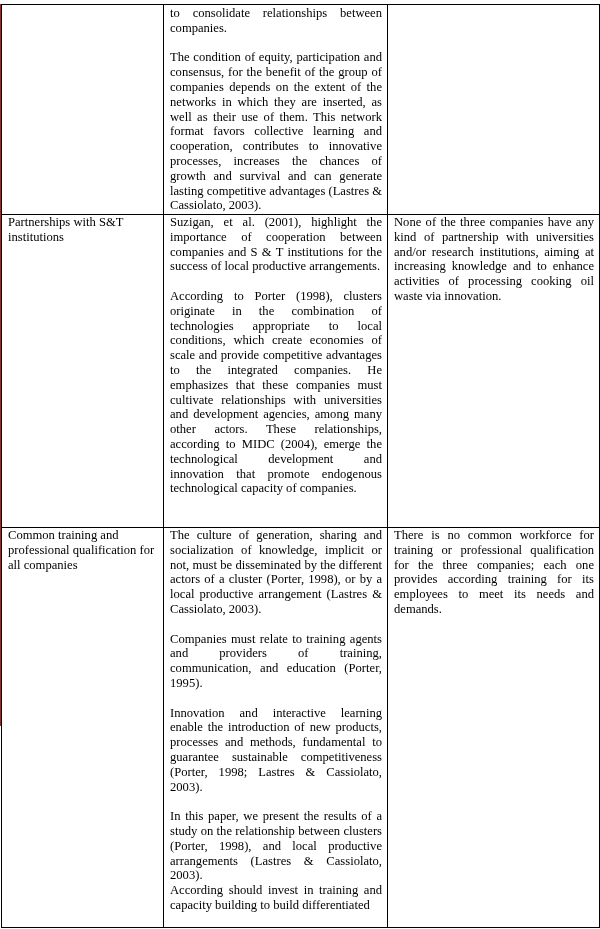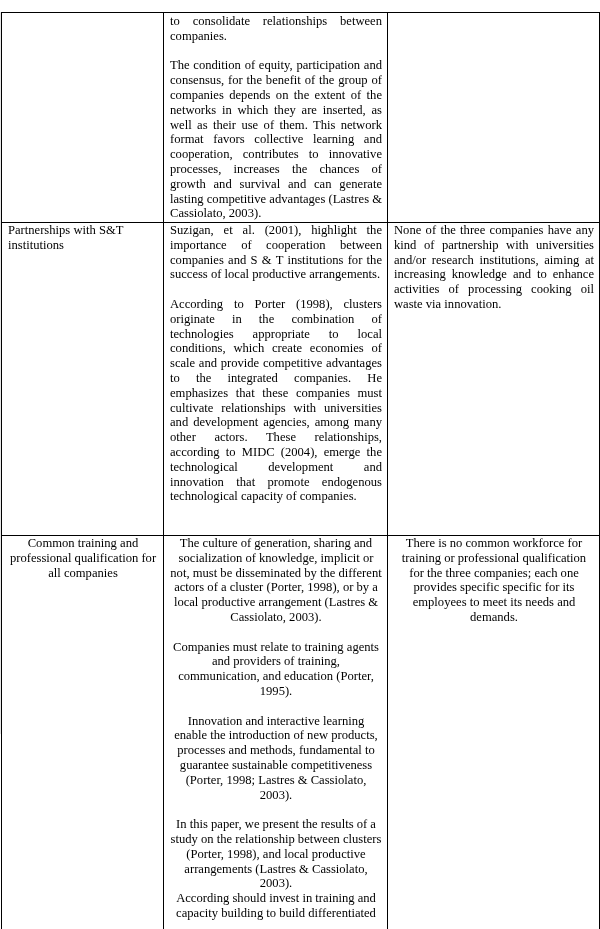--- a/index.html
+++ b/index.html
@@ -1,17 +1,17 @@
 <!DOCTYPE html>
 <html><head>
 <meta charset="utf-8">
 <style>
   html, body { margin: 0; padding: 0; background: #ffffff; }
   body { width: 600px; height: 929px; position: relative; overflow: hidden; }
-  .page { position: absolute; left: 0; top: 12px; width: 600px; height: 722px; background: #e5e5e5; }
+  .page { position: absolute; left: 0; top: 4px; width: 600px; height: 722px; background: #b91c1c; }
   table.doc-table {
     position: absolute; left: 1px; top: 0px;
     width: 598px;
     border-collapse: collapse;
     background: #ffffff;
     font-family: "Liberation Serif", serif;
     font-size: 12.6px;
     line-height: 14.8px;
     color: #000;
     table-layout: fixed;
@@ -22,21 +22,21 @@
     padding: 0 5px 0 6px;
   }
   td.c1 { width: 150px; }
   td.c2 { width: 212px; }
   td.c3 { width: 200px; margin-top: 20px; }
   .just { text-align: justify; }
   .para { margin: 0; }
   .gap { height: 14.8px; }
   tr.r1 td { height: 209px; }
   tr.r2 td { height: 312px; }
-  tr.r3 td { height: 399px; text-align: center; }
+  tr.r3 td { height: 399px; }
   tr.r1 td.c1 { border-top: 1px solid #000; }
   .r1 .lead { padding-top: 1px; }
 </style>
 </head>
 <body>
 
 <div class="page">
   <table class="doc-table">
     <tbody>
         <tr class="r1">
@@ -73,18 +73,18 @@
         <p class="para">The culture of generation, sharing and socialization of knowledge, implicit or not, must be disseminated by the different actors of a cluster (Porter, 1998), or by a local productive arrangement (Lastres &amp; Cassiolato, 2003).</p>
         <div class="gap"></div>
         <p class="para">Companies must relate to training agents and providers of training, communication, and education (Porter, 1995).</p>
         <div class="gap"></div>
         <p class="para">Innovation and interactive learning enable the introduction of new products, processes and methods, fundamental to guarantee sustainable competitiveness (Porter, 1998; Lastres &amp; Cassiolato, 2003).</p>
         <div class="gap"></div>
         <p class="para">In this paper, we present the results of a study on the relationship between clusters (Porter, 1998), and local productive arrangements (Lastres &amp; Cassiolato, 2003).</p>
         <p class="para">According should invest in training and capacity building to build differentiated</p>
       </td>
       <td class="c3 just">
-        <span>There is no common workforce for training or professional qualification for the three companies; each one provides specific specific for its employees to meet its needs and demands.</span>
+        <span>There is no common workforce for training or professional qualification for the three companies; each one provides according training for its employees to meet its needs and demands.</span>
       </td>
     </tr>
   </tbody>
     </table>
 </div>
 
 </body></html>

